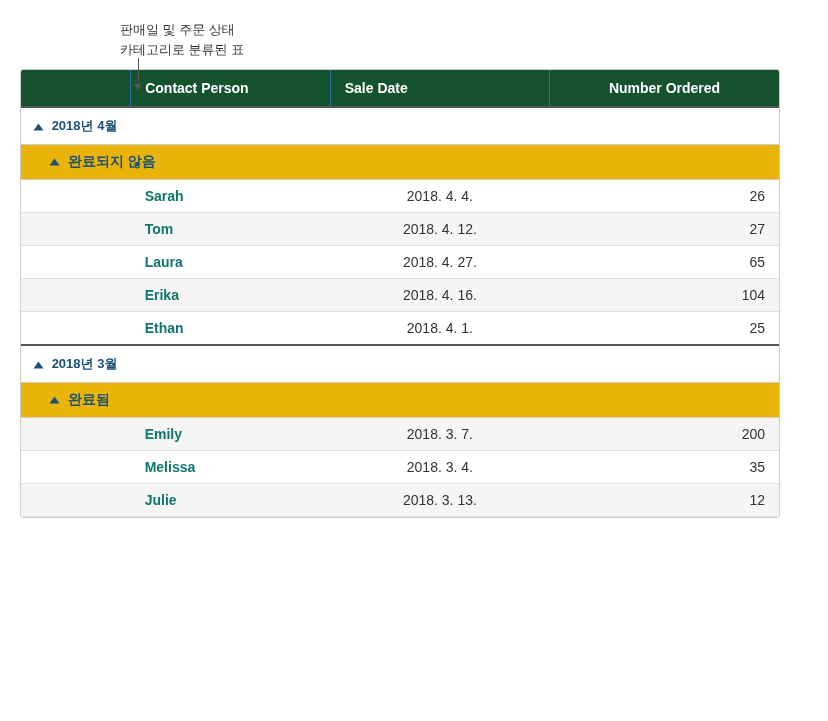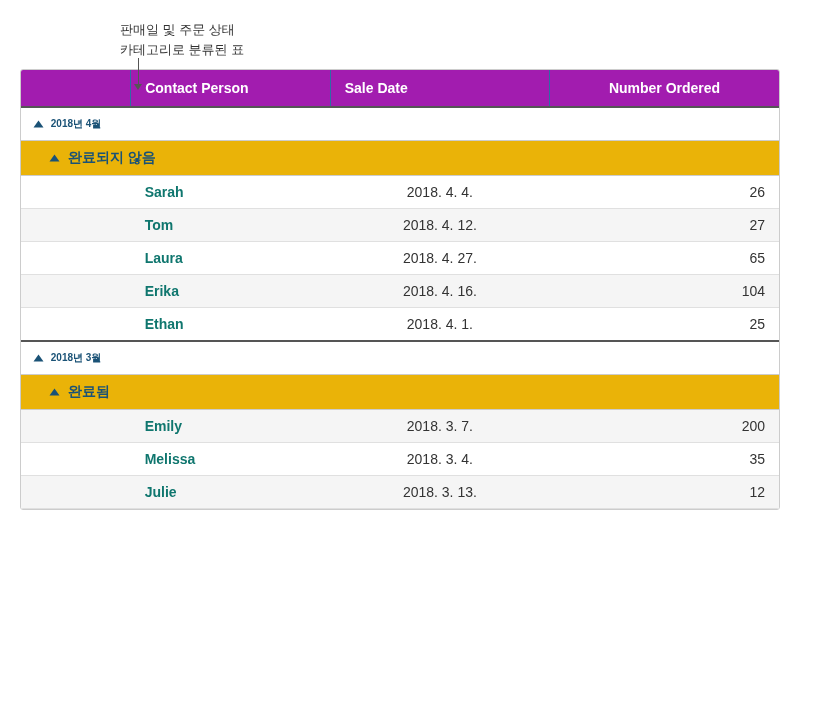--- a/index.html
+++ b/index.html
@@ -54,42 +54,42 @@
       width: 760px;
     }
 
     table {
       width: 100%;
       border-collapse: collapse;
     }
 
     
     thead tr th {
-      background-color: #a21caf;
+      background-color: #14532d;
       color: #fff;
       font-weight: bold;
       padding: 10px 14px;
       text-align: left;
       font-size: 14px;
       border-right: 1px solid #2e6da4;
     }
 
     thead tr th:last-child {
       border-right: none;
     }
 
     thead tr th.col-num {
       text-align: center;
     }
 
     
     .group-row-1 td {
       background-color: #fff;
       font-weight: bold;
-      font-size: 10px;
+      font-size: 13px;
       color: #1a5276;
       padding: 9px 14px;
       border-top: 2px solid #555;
       border-bottom: 1px solid #ccc;
     }
 
     
     .group-row-2 td {
       background-color: #eab308;
       font-weight: bold;

